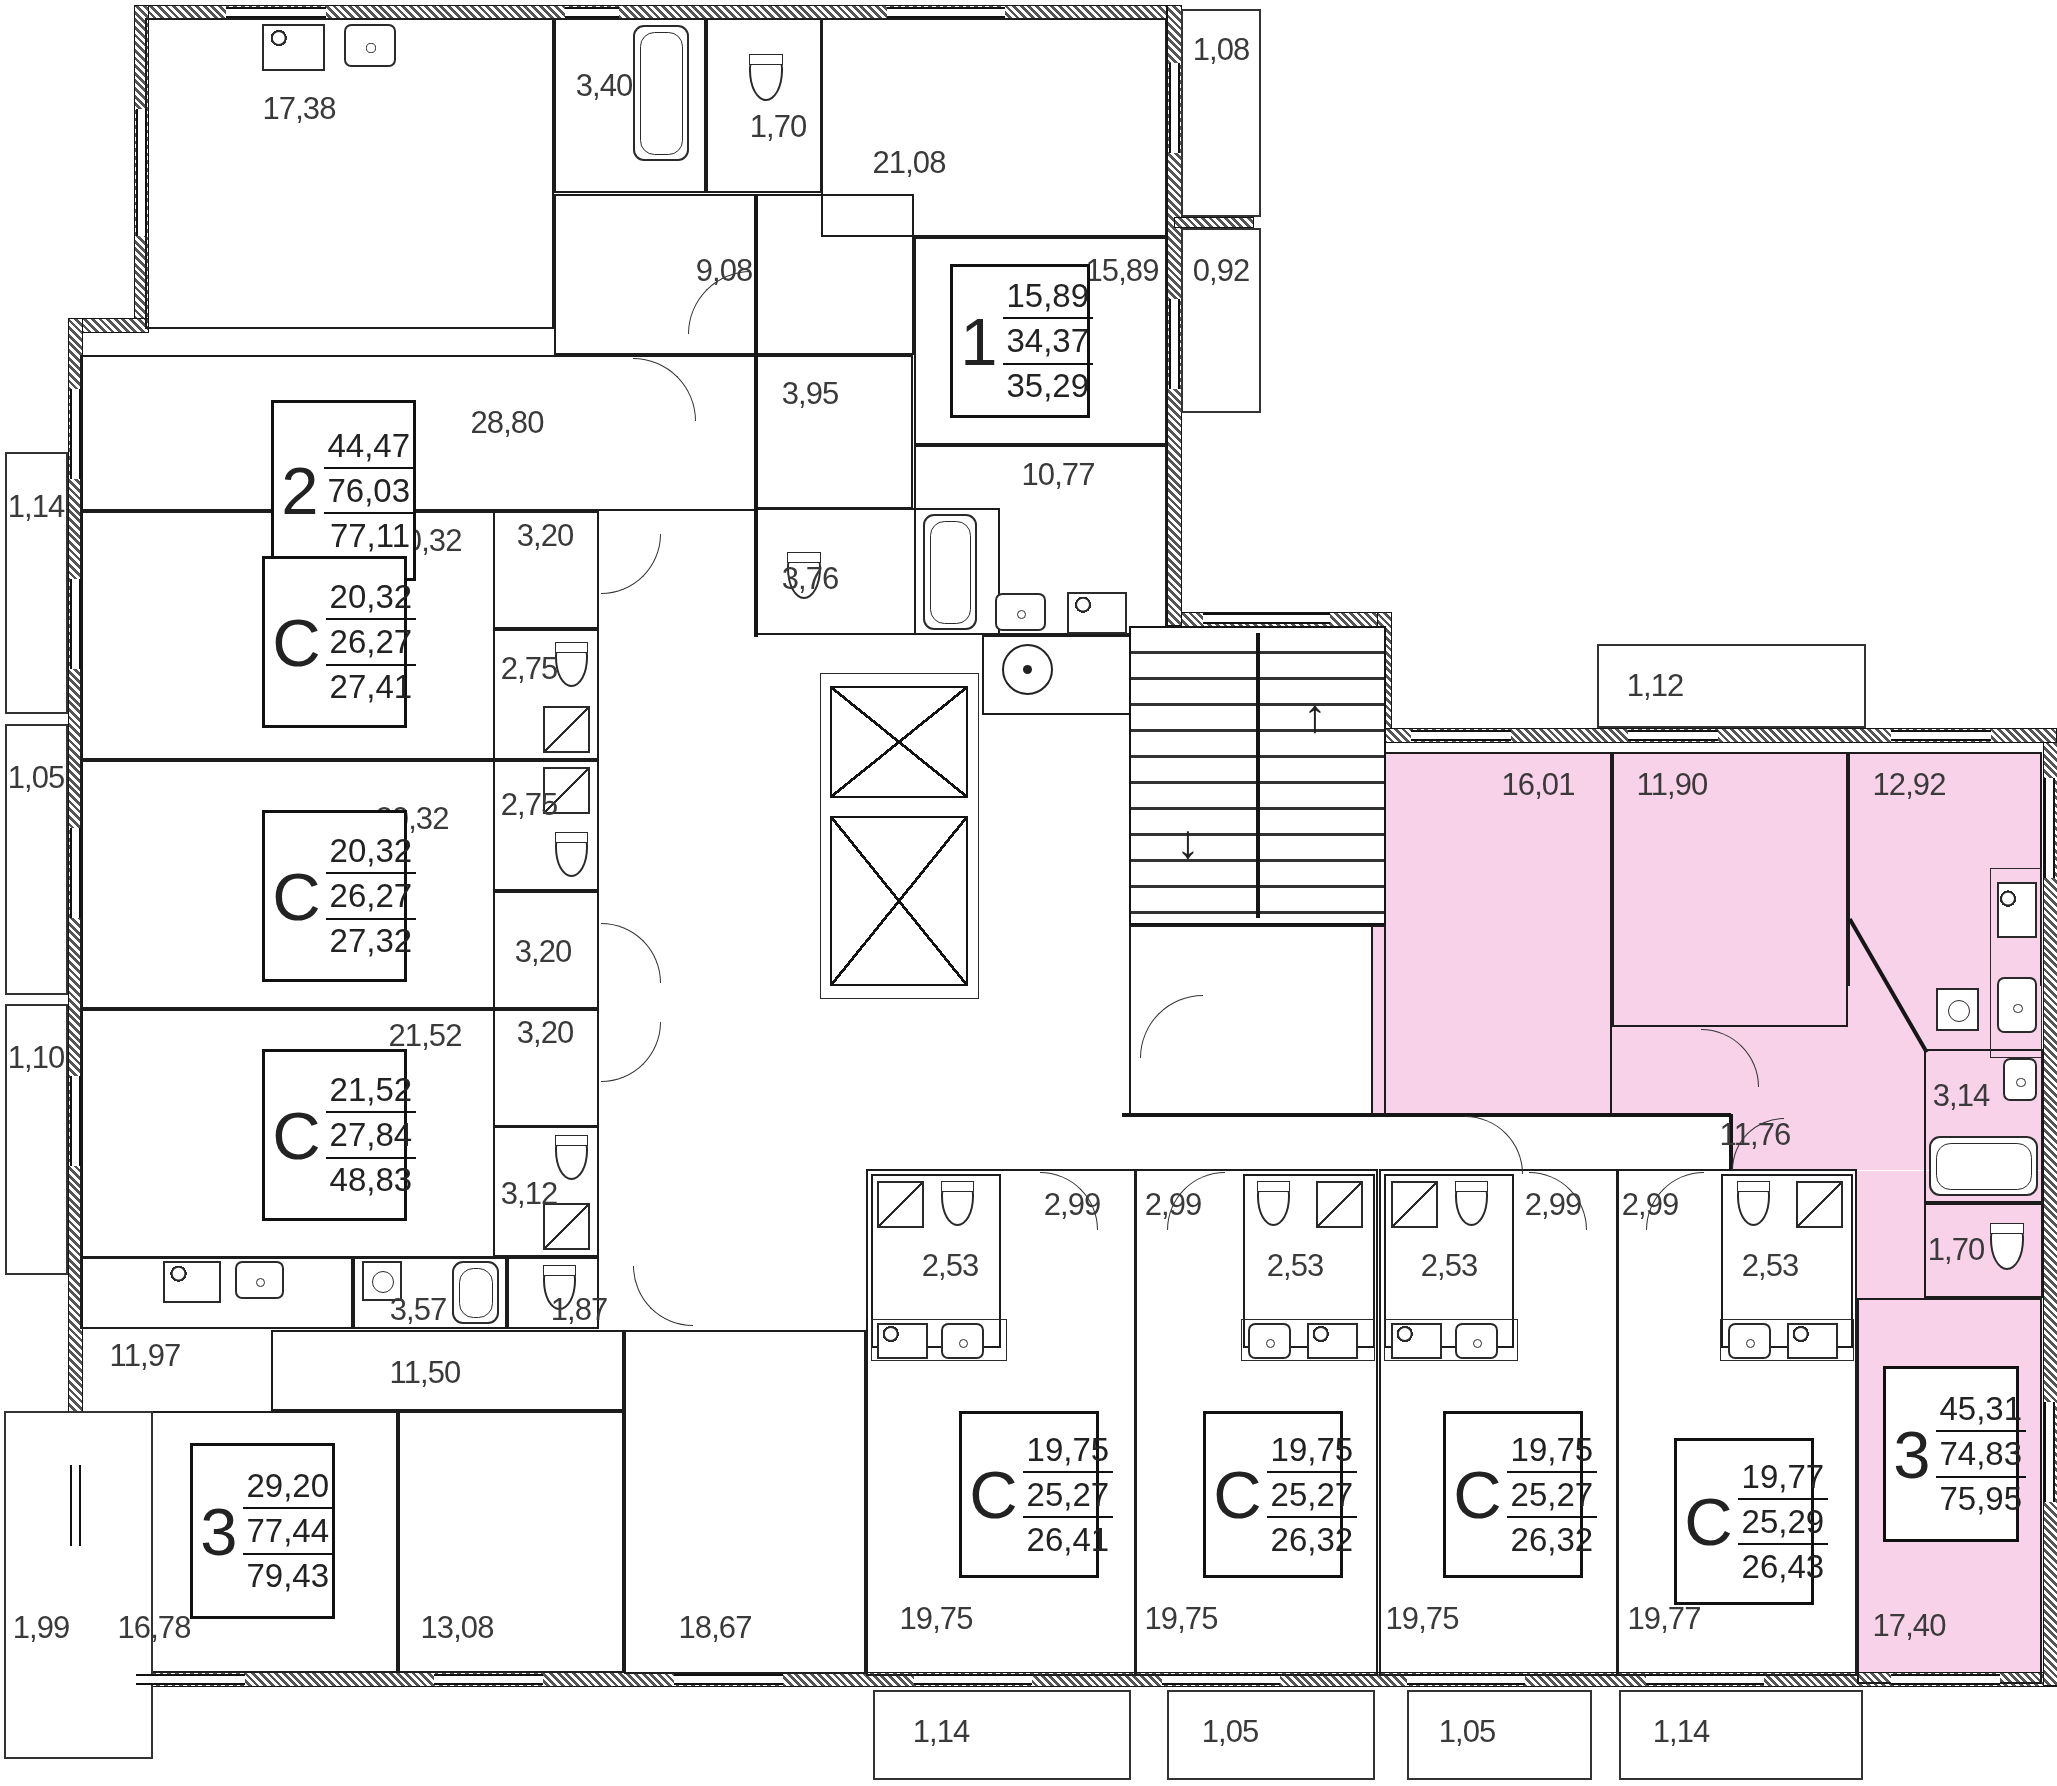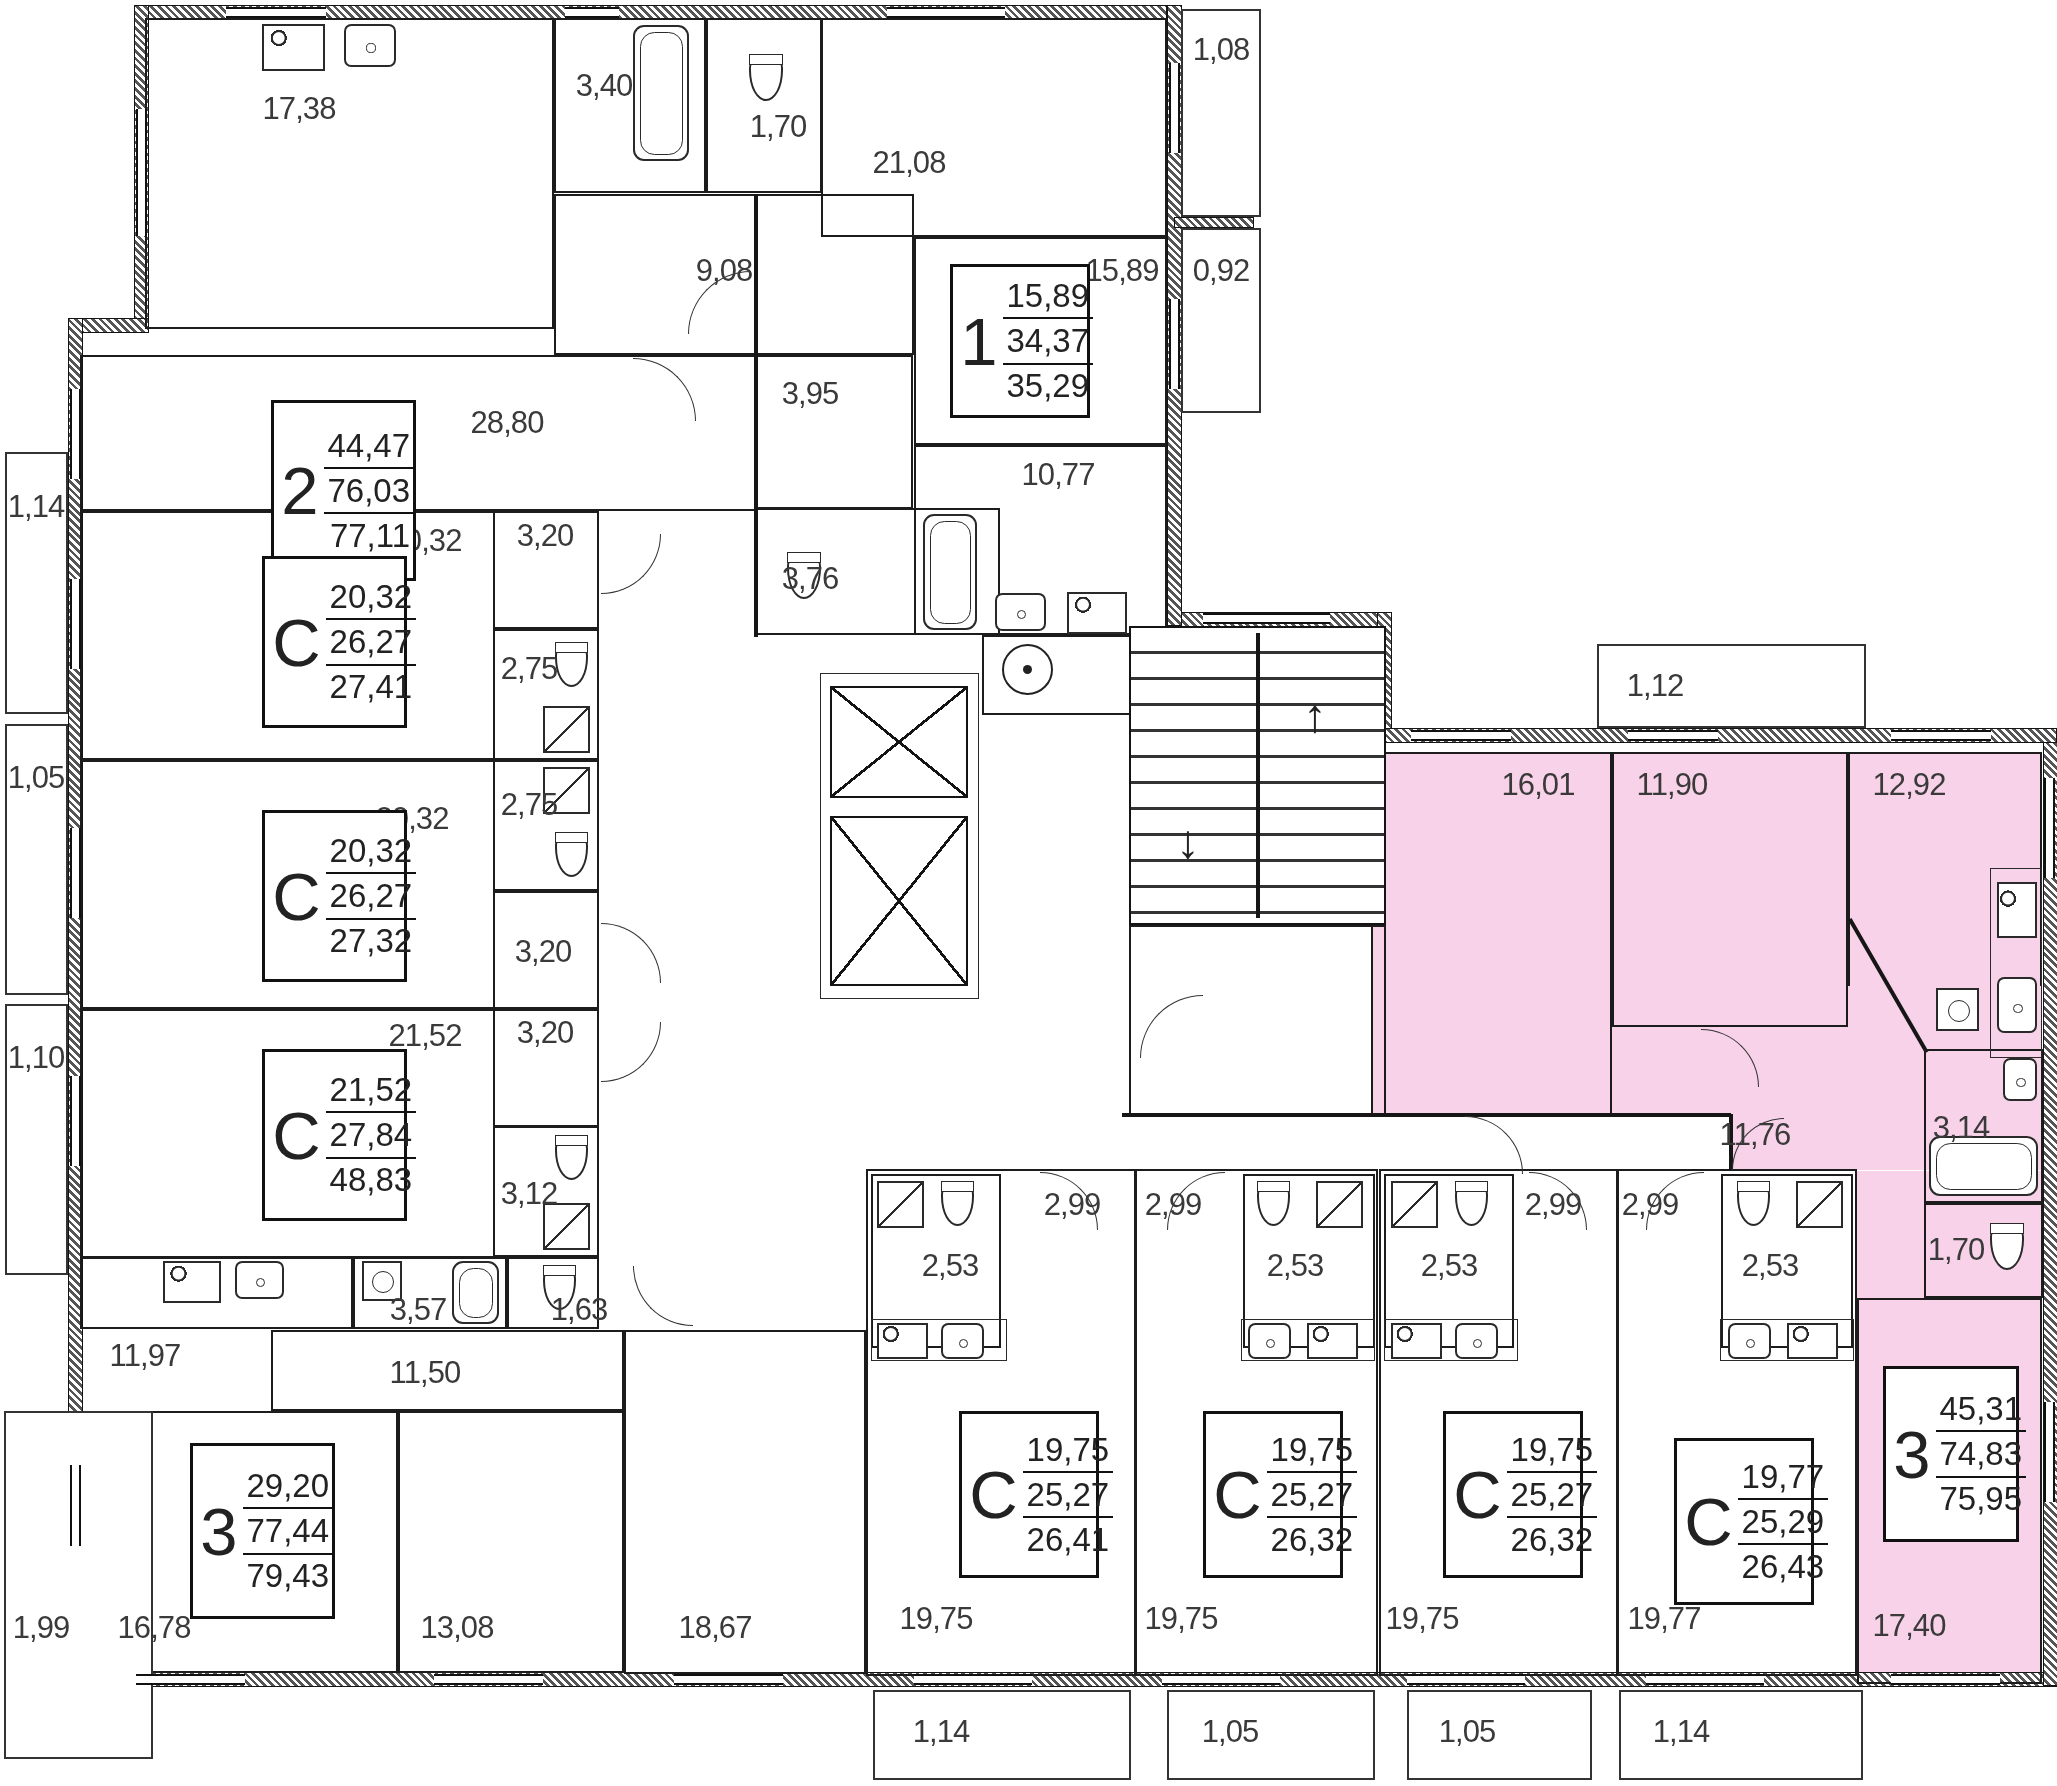--- a/index.html
+++ b/index.html
@@ -342,21 +342,21 @@
   <div class="lb" style="left:529px;top:805px;">2,75</div>
   <div class="lb" style="left:543px;top:952px;">3,20</div>
   <div class="lb" style="left:425px;top:1036px;">21,52</div>
   <div class="lb" style="left:545px;top:1033px;">3,20</div>
   <div class="lb" style="left:529px;top:1194px;">3,12</div>
   <div class="lb" style="left:36px;top:507px;">1,14</div>
   <div class="lb" style="left:36px;top:778px;">1,05</div>
   <div class="lb" style="left:36px;top:1058px;">1,10</div>
   <div class="lb" style="left:145px;top:1356px;">11,97</div>
   <div class="lb" style="left:418px;top:1310px;">3,57</div>
-  <div class="lb" style="left:579px;top:1310px;">1,63</div>
+  <div class="lb" style="left:579px;top:1310px;">1,87</div>
   <div class="lb" style="left:425px;top:1373px;">11,50</div>
   <div class="lb" style="left:154px;top:1628px;">16,78</div>
   <div class="lb" style="left:457px;top:1628px;">13,08</div>
   <div class="lb" style="left:715px;top:1628px;">18,67</div>
   <div class="lb" style="left:41px;top:1628px;">1,99</div>
   <div class="lb" style="left:950px;top:1266px;">2,53</div>
   <div class="lb" style="left:1072px;top:1205px;">2,99</div>
   <div class="lb" style="left:936px;top:1619px;">19,75</div>
   <div class="lb" style="left:1173px;top:1205px;">2,99</div>
   <div class="lb" style="left:1295px;top:1266px;">2,53</div>
@@ -368,19 +368,19 @@
   <div class="lb" style="left:1770px;top:1266px;">2,53</div>
   <div class="lb" style="left:1664px;top:1619px;">19,77</div>
   <div class="lb" style="left:941px;top:1732px;">1,14</div>
   <div class="lb" style="left:1230px;top:1732px;">1,05</div>
   <div class="lb" style="left:1467px;top:1732px;">1,05</div>
   <div class="lb" style="left:1681px;top:1732px;">1,14</div>
   <div class="lb" style="left:1538px;top:785px;">16,01</div>
   <div class="lb" style="left:1672px;top:785px;">11,90</div>
   <div class="lb" style="left:1909px;top:785px;">12,92</div>
   <div class="lb" style="left:1755px;top:1135px;">11,76</div>
-  <div class="lb" style="left:1961px;top:1096px;margin-top:32px;">3,14</div>
+  <div class="lb" style="left:1961px;top:1096px;">3,14</div>
   <div class="lb" style="left:1956px;top:1250px;">1,70</div>
   <div class="lb" style="left:1909px;top:1626px;">17,40</div>
   <div class="lb" style="left:1655px;top:686px;">1,12</div>
 
 </div>
 
 
 </body></html>

